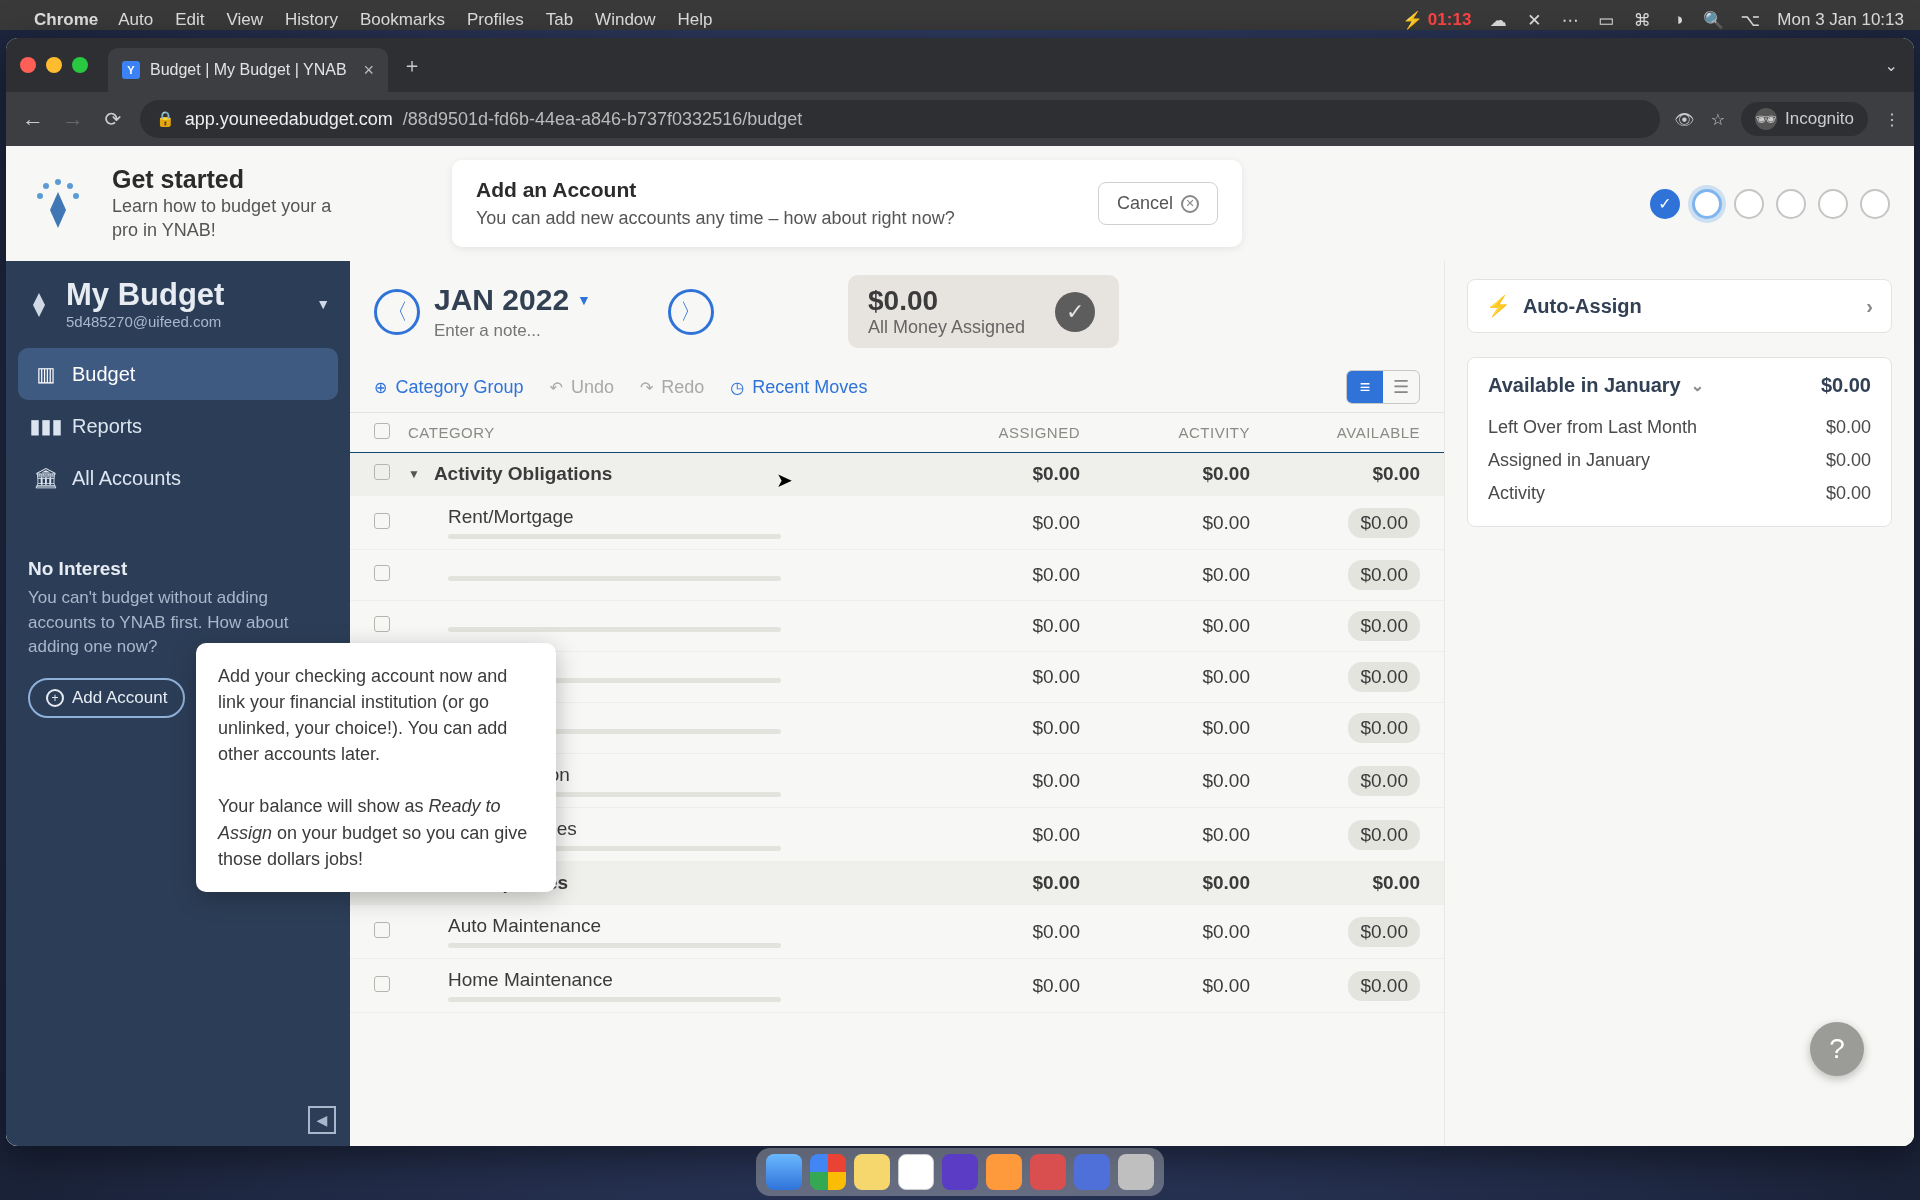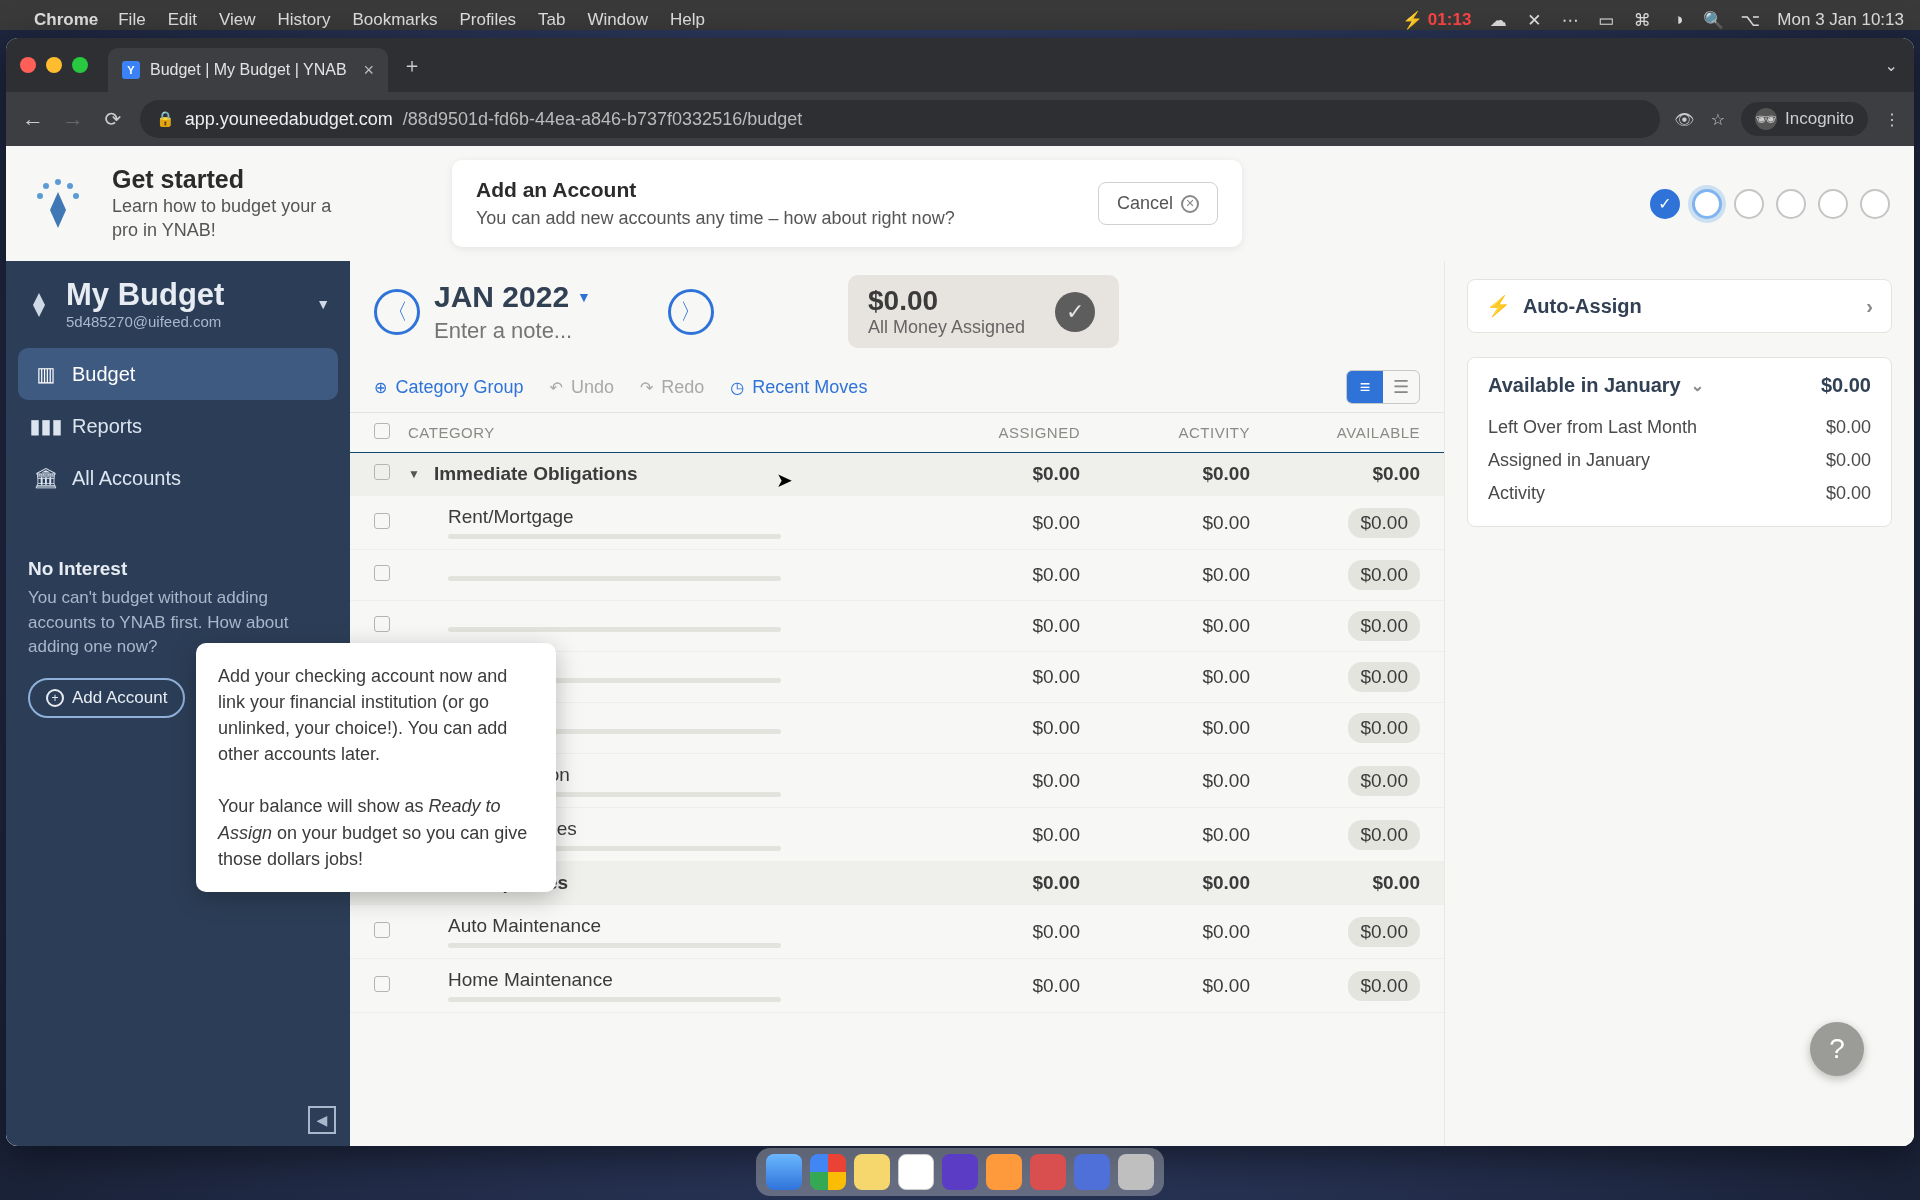--- a/index.html
+++ b/index.html
@@ -88,21 +88,21 @@
 .sidebar-collapse { position: absolute; bottom: 12px; right: 14px; width: 28px; height: 28px; border: 2px solid #a8b7cb; display: flex; align-items: center; justify-content: center; color: #a8b7cb; font-size: 14px; }
 
 
 .content { flex: 1; background: #f7f7f5; display: flex; flex-direction: column; overflow: hidden; }
 
 .month-row { display: flex; align-items: center; padding: 14px 24px; gap: 14px; }
 .nav-circ { width: 46px; height: 46px; border: 3px solid #2f73d9; border-radius: 50%; display: flex; align-items: center; justify-content: center; color: #2f73d9; font-size: 22px; cursor: pointer; }
 .month-block { }
 .month-block h2 { font-size: 30px; font-weight: 800; color: #324054; display: flex; align-items: center; gap: 8px; }
 .month-block h2 .dd { font-size: 14px; color: #2f73d9; }
-.month-block input { border: none; background: transparent; font-size: 22px; color: #1d4ed8; outline: none; width: 220px; margin-top: 4px; }
+.month-block input { border: none; background: transparent; font-size: 17px; color: #1d4ed8; outline: none; width: 220px; margin-top: 4px; }
 
 .money-pill { margin-left: 120px; background: #e7e3de; border-radius: 10px; padding: 10px 24px 10px 20px; display: flex; align-items: center; gap: 30px; }
 .money-pill .amt { font-size: 28px; font-weight: 800; color: #3b3b3b; }
 .money-pill .lbl { font-size: 18px; color: #666; }
 .money-pill .check { width: 40px; height: 40px; border-radius: 50%; background: #5d5d5d; color: #e7e3de; display: flex; align-items: center; justify-content: center; font-size: 22px; }
 
 .toolbar { display: flex; align-items: center; padding: 8px 24px; gap: 26px; font-size: 18px; border-bottom: 1px solid #e3e3e0; }
 .tool { display: flex; align-items: center; gap: 8px; color: #2f73d9; cursor: pointer; }
 .tool.dim { color: #a9a9a9; }
 .tool .ic { font-size: 16px; }
@@ -158,21 +158,21 @@
 
 
 .desk-bg { position: absolute; inset: 30px 0 0 0; background: radial-gradient(circle at 50% 40%, #3a4a7a, #1a2238); }
 </style>
 </head>
 <body>
 
 <div class="mac-menubar">
   <span class="apple"></span>
   <span class="app-name">Chrome</span>
-  <span class="menu-item">File</span>
+  <span class="menu-item">Auto</span>
   <span class="menu-item">Edit</span>
   <span class="menu-item">View</span>
   <span class="menu-item">History</span>
   <span class="menu-item">Bookmarks</span>
   <span class="menu-item">Profiles</span>
   <span class="menu-item">Tab</span>
   <span class="menu-item">Window</span>
   <span class="menu-item">Help</span>
   <div class="right">
     <span class="battery-ind">⚡<span>01:13</span></span>
@@ -352,21 +352,21 @@
           <div class="col-cat">CATEGORY</div>
           <div class="col-num">ASSIGNED</div>
           <div class="col-num">ACTIVITY</div>
           <div class="col-num">AVAILABLE</div>
         </div>
 
         <div class="rows" id="rows-container">
             <div class="row group">
               <div class="chk"><span class="chkbox"></span></div>
     <span class="caret-t">▼</span>
-    <div class="cat-name">Immediate Obligations</div>
+    <div class="cat-name">Activity Obligations</div>
     <div class="num">$0.00</div>
     <div class="num">$0.00</div>
     <div class="num">$0.00</div>
             </div>
             <div class="row sub">
               <div class="chk"><span class="chkbox"></span></div>
       <div class="cat-name">Rent/Mortgage<span class="bar"></span></div>
       <div class="num">$0.00</div>
       <div class="num">$0.00</div>
       <div class="num"><span class="pill">$0.00</span></div>

